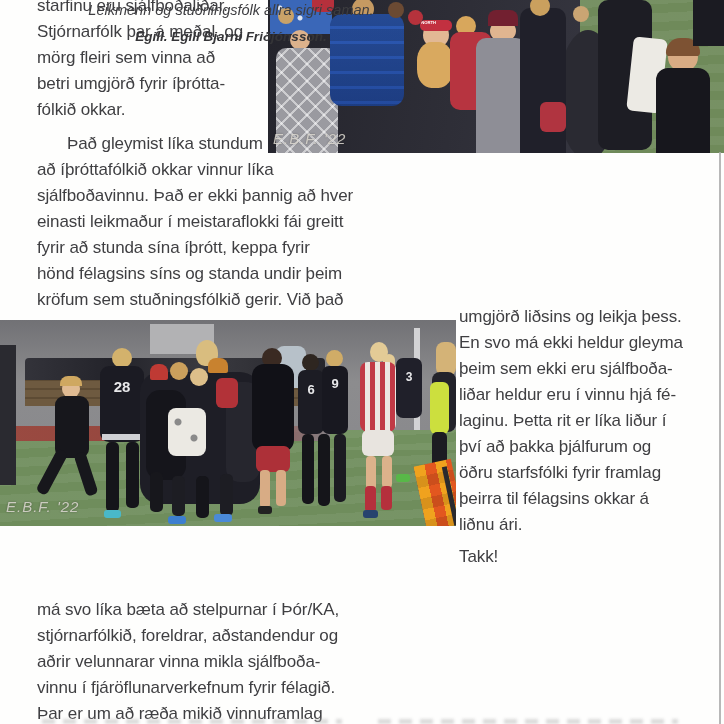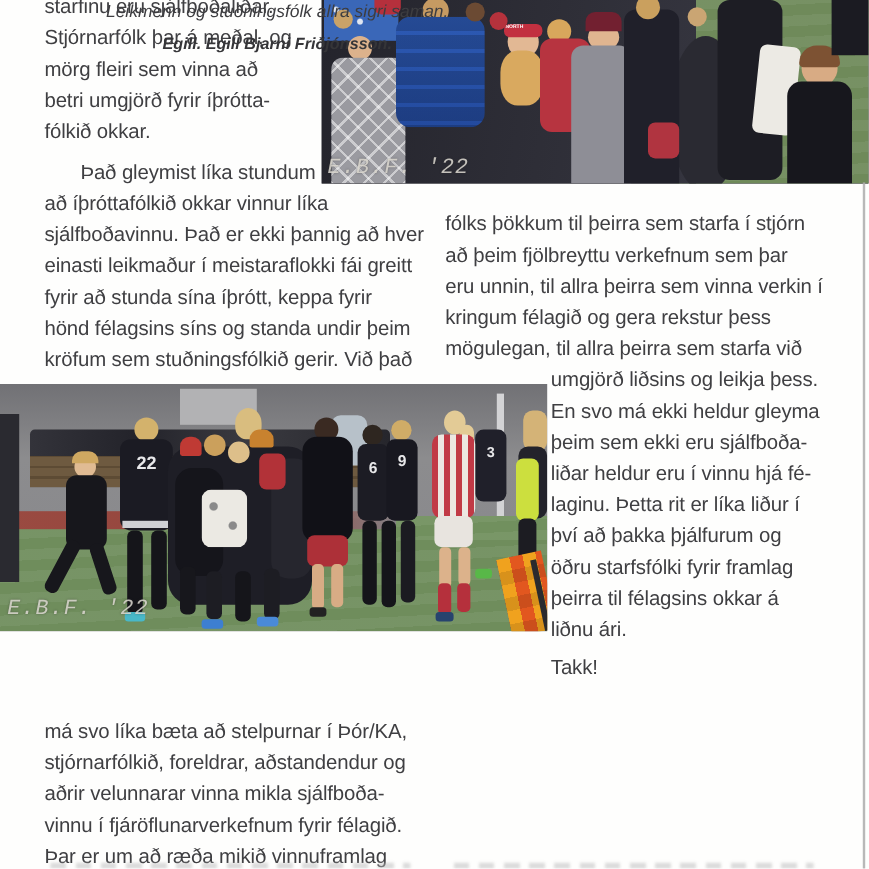--- a/index.html
+++ b/index.html
@@ -7,21 +7,21 @@
         font-family:"Liberation Sans",sans-serif;color:#3f3f42;}
   .tb{position:absolute;font-size:17px;line-height:26px;letter-spacing:-0.1px;
       white-space:pre-line;color:#3f3f42;}
   .indent30{text-indent:30px;}
   .indent15{text-indent:15px;}
   .caption-wrap{position:absolute;left:0;top:531;width:462px;text-align:center;}
   .cap1{font-style:italic;font-size:14.5px;line-height:20px;color:#3d3d40;}
   .cap2{font-style:italic;font-weight:bold;font-size:13.5px;line-height:20px;color:#353538;margin-top:7px;}
   .photo{position:absolute;overflow:hidden;}
   .f{position:absolute;}
-  .wm{position:absolute;font-family:Liberation Mono, monospace;font-style:italic;font-size:18px;
+  .wm{position:absolute;font-family:Liberation Sans, sans-serif;font-style:italic;font-size:15px;
       color:rgba(222,218,210,0.85);text-shadow:0 0 2px rgba(40,40,40,0.45);letter-spacing:1px;}
   .num{position:absolute;color:#e8e8ea;font-weight:bold;text-align:center;
        font-family:"Liberation Sans",sans-serif;}
   .edge-line{position:absolute;left:719px;top:152px;width:2px;height:572px;background:#ababab;opacity:.85;}
   .cutline{position:absolute;top:719px;height:5px;opacity:.5;filter:blur(1.5px);
            background:repeating-linear-gradient(90deg,#b9b9b9 0 13px,transparent 13px 21px);}
   .turf-stripes{background-image:repeating-linear-gradient(177deg,rgba(255,255,255,0.06) 0 9px,transparent 9px 18px);}
 </style>
 </head>
 <body>
@@ -35,25 +35,20 @@
 fólkið okkar.</div>
 
   <div class="tb indent30" style="left:37px;top:131px;width:345px;">Það gleymist líka stundum
 að íþróttafólkið okkar vinnur líka
 sjálfboðavinnu. Það er ekki þannig að hver
 einasti leikmaður í meistaraflokki fái greitt
 fyrir að stunda sína íþrótt, keppa fyrir
 hönd félagsins síns og standa undir þeim
 kröfum sem stuðningsfólkið gerir. Við það</div>
 
-  <div class="tb" style="left:371px;top:174px;width:335px;">fólks þökkum til þeirra sem starfa í stjórn
-að þeim fjölbreyttu verkefnum sem þar
-eru unnin, til allra þeirra sem vinna verkin í
-kringum félagið og gera rekstur þess
-mögulegan, til allra þeirra sem starfa við</div>
 
   <div class="tb" style="left:459px;top:304px;width:250px;">umgjörð liðsins og leikja þess.
 En svo má ekki heldur gleyma
 þeim sem ekki eru sjálfboða-
 liðar heldur eru í vinnu hjá fé-
 laginu. Þetta rit er líka liður í
 því að þakka þjálfurum og
 öðru starfsfólki fyrir framlag
 þeirra til félagsins okkar á
 liðnu ári.</div>
@@ -134,21 +129,21 @@
     <div class="f" style="left:0;top:25px;width:16px;height:140px;background:#2a2a30;"></div>
 
     <div class="f" style="left:62px;top:60px;width:18px;height:18px;background:#e0bb93;border-radius:50%;"></div>
     <div class="f" style="left:60px;top:56px;width:22px;height:10px;background:#cfa861;border-radius:8px 8px 0 0;"></div>
     <div class="f" style="left:55px;top:76px;width:34px;height:62px;background:#17171c;border-radius:9px;"></div>
     <div class="f" style="left:46px;top:128px;width:12px;height:48px;background:#17171c;transform:rotate(28deg);border-radius:5px;"></div>
     <div class="f" style="left:80px;top:132px;width:12px;height:44px;background:#17171c;transform:rotate(-18deg);border-radius:5px;"></div>
 
     <div class="f" style="left:112px;top:28px;width:20px;height:20px;background:#d3b26c;border-radius:50%;"></div>
     <div class="f" style="left:100px;top:46px;width:44px;height:76px;background:#1b1b23;border-radius:9px;"></div>
-    <div class="num" style="left:102px;top:58px;width:40px;font-size:15px;">22</div>
+    <div class="num" style="left:102px;top:58px;width:40px;font-size:15px;">28</div>
     <div class="f" style="left:102px;top:114px;width:40px;height:6px;background:#cfd0d4;"></div>
     <div class="f" style="left:106px;top:122px;width:13px;height:70px;background:#15151a;border-radius:5px;"></div>
     <div class="f" style="left:126px;top:122px;width:13px;height:66px;background:#15151a;border-radius:5px;"></div>
     <div class="f" style="left:104px;top:190px;width:17px;height:8px;background:#49b8c8;border-radius:3px;"></div>
 
     <div class="f" style="left:276px;top:26px;width:30px;height:42px;background:#b7c1c9;border-radius:8px 8px 0 0;"></div>
     <div class="f" style="left:196px;top:20px;width:22px;height:26px;background:#d9bd7f;border-radius:50% 50% 40% 40%;"></div>
 
     <div class="f" style="left:140px;top:52px;width:120px;height:132px;background:#1e1e26;border-radius:20px;"></div>
     <div class="f" style="left:146px;top:70px;width:40px;height:90px;background:#15151b;border-radius:14px;"></div>

